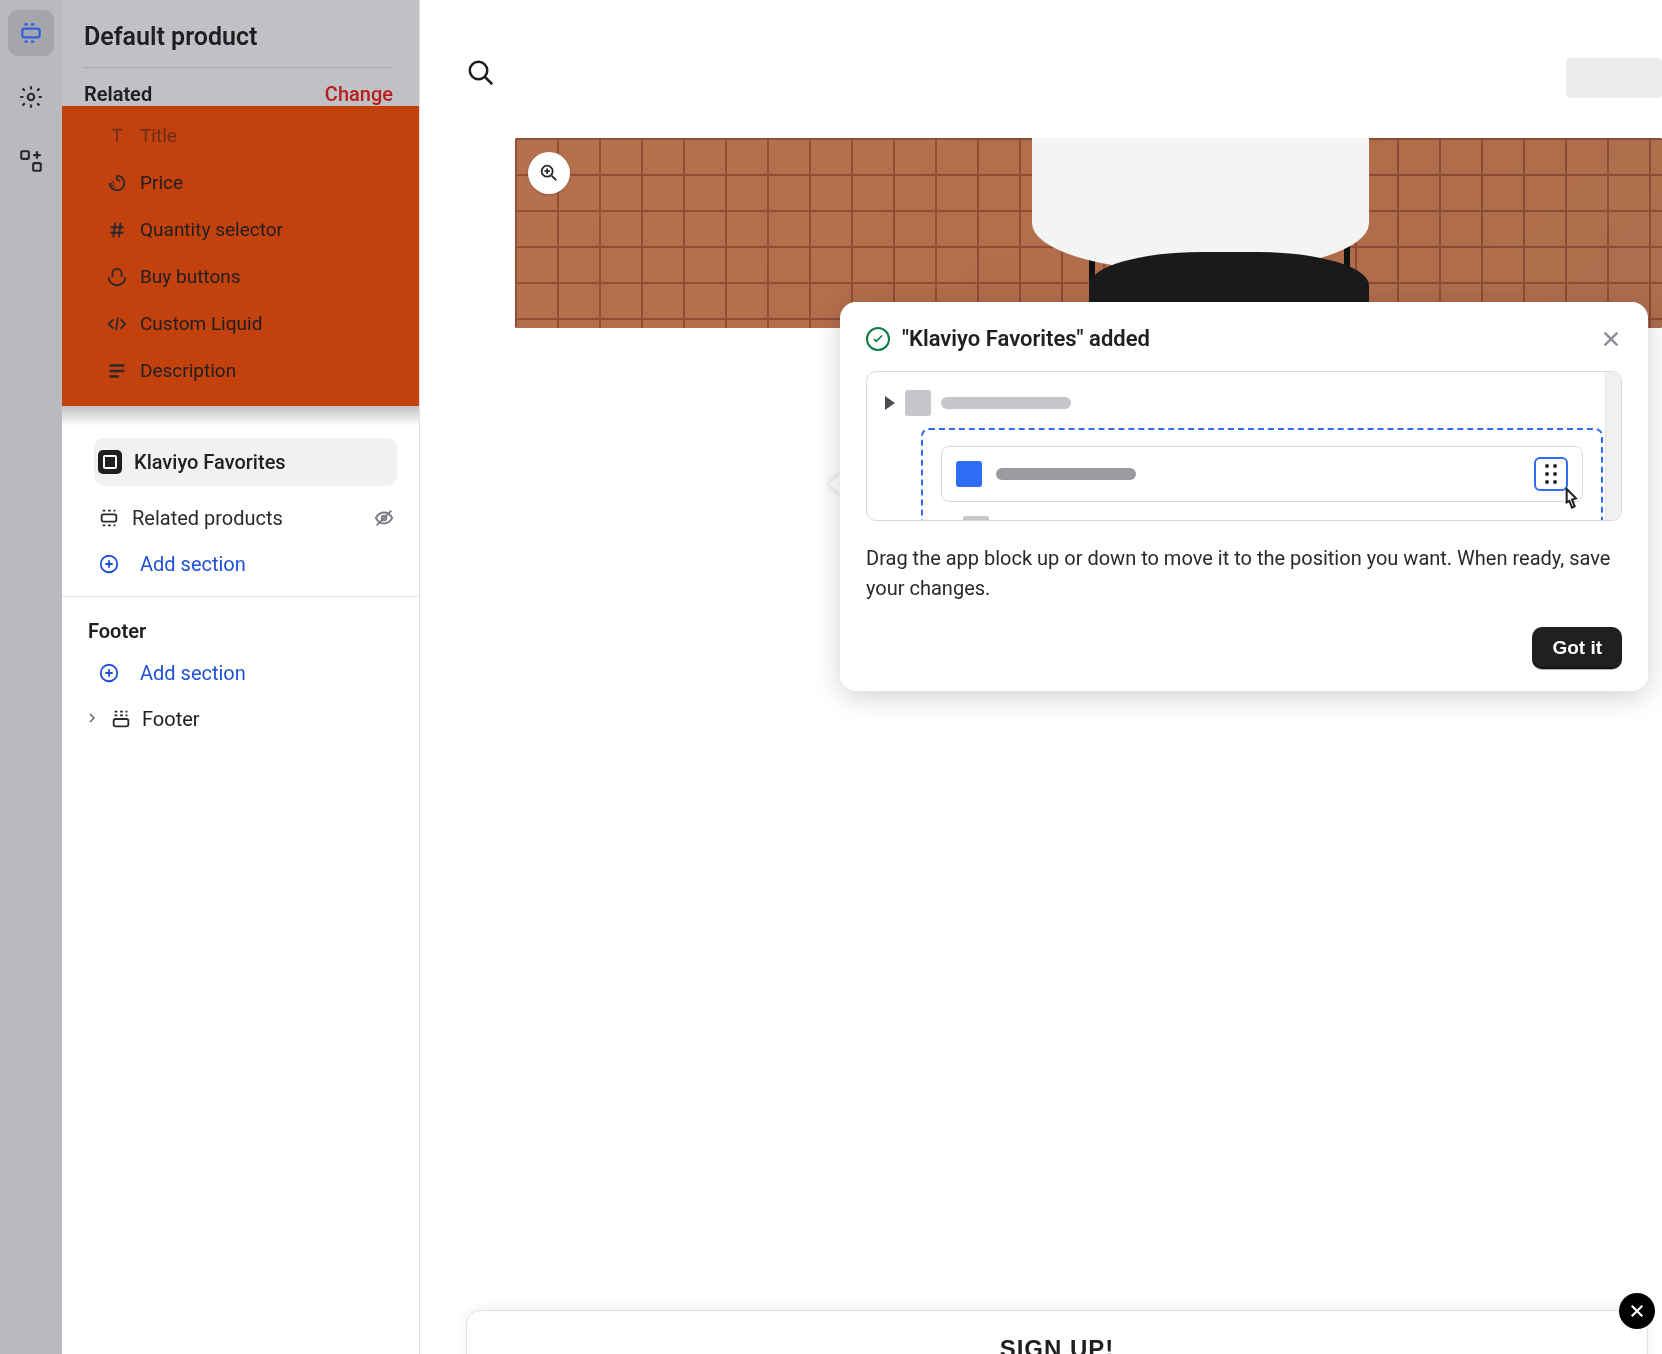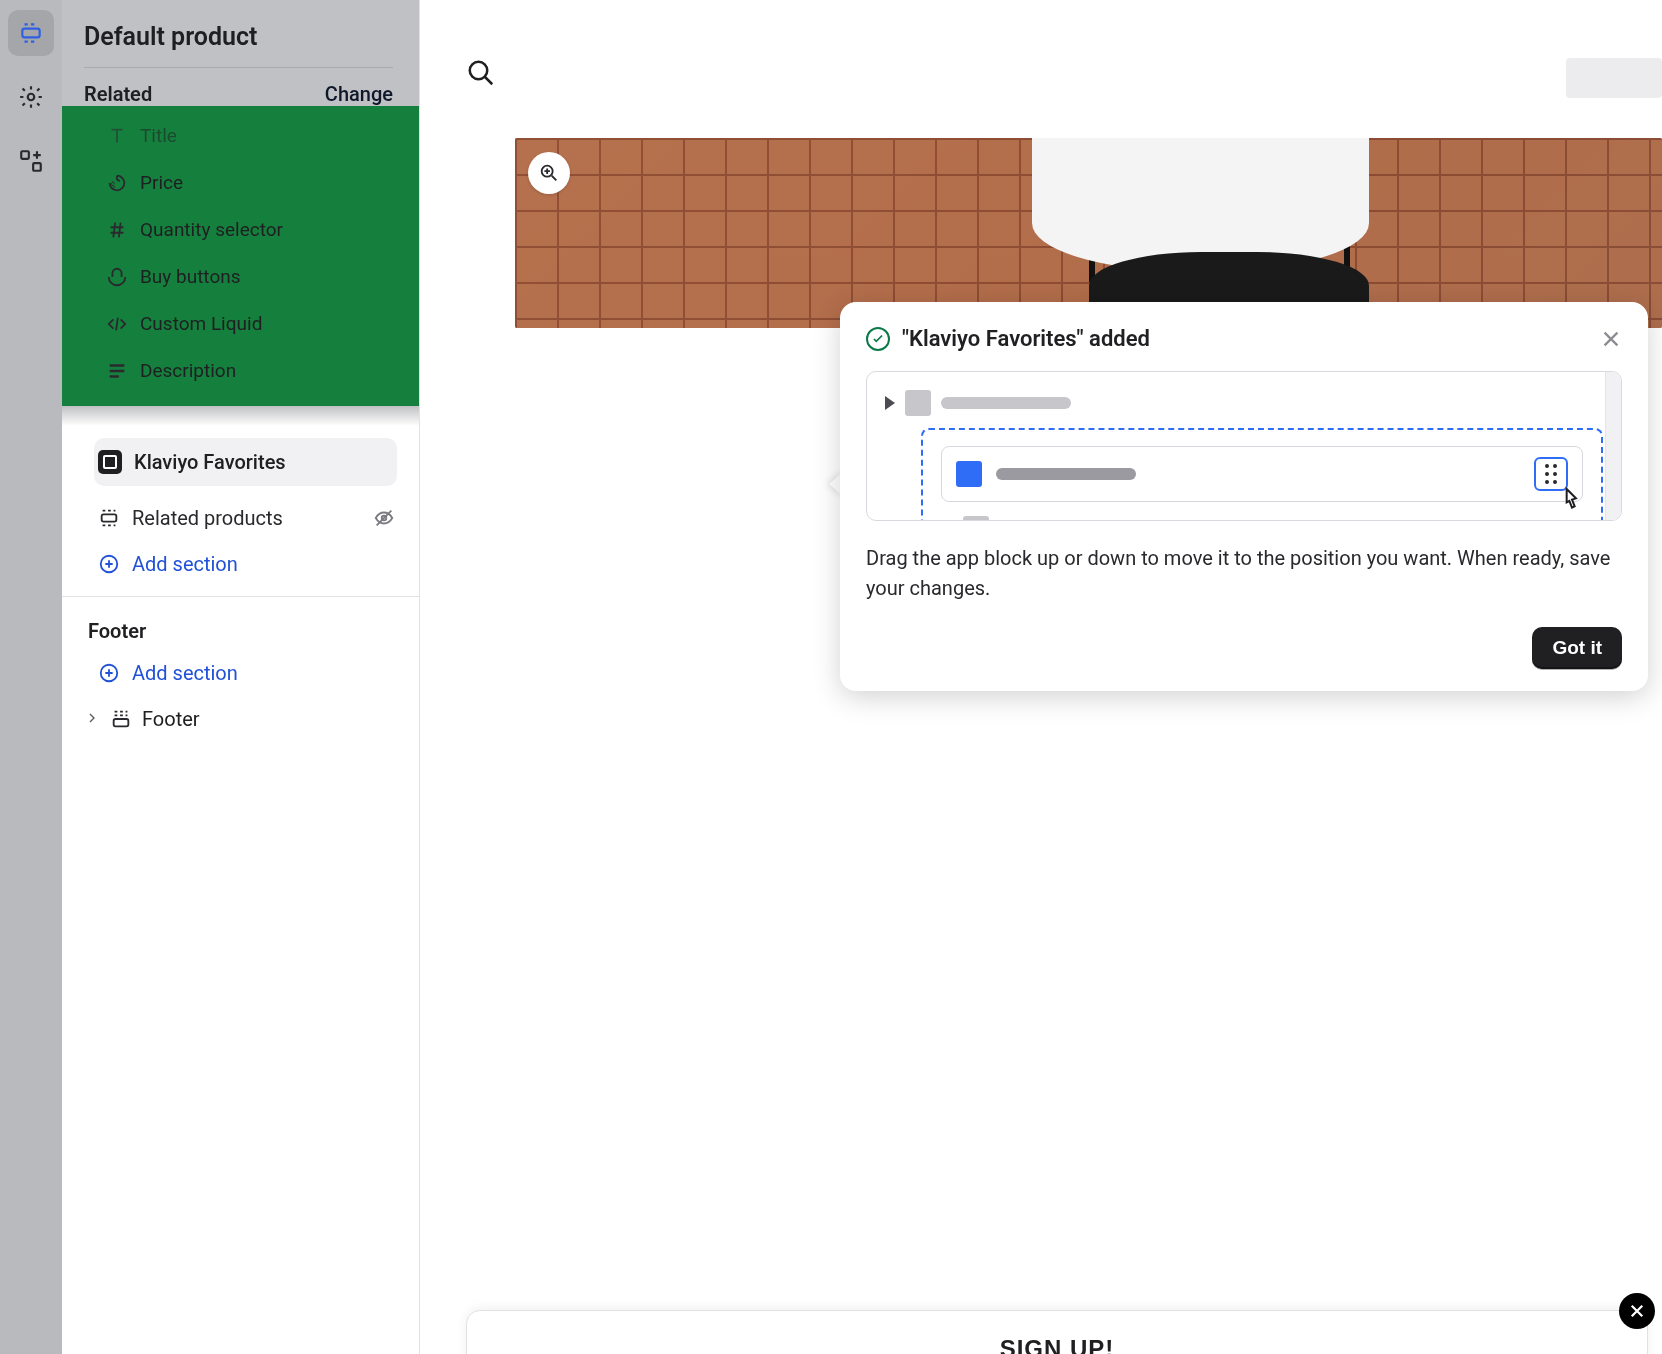--- a/index.html
+++ b/index.html
@@ -12,41 +12,41 @@
   .rail-btn.active { background: #a5a6aa; }
   .rail-btn svg { width: 26px; height: 26px; }
 
   
   .sidebar { width: 358px; display: flex; flex-direction: column; border-right: 1px solid #e2e2e4; }
   .sidebar-top { background: #c0c1c4; padding: 22px 26px 0 22px; }
   .title { font-size: 25px; font-weight: 600; color: #1f1f22; margin-bottom: 16px; }
   .divider { height: 1px; background: #a9aab0; margin-bottom: 14px; }
   .preview-row { display: flex; justify-content: space-between; align-items: center; font-size: 20px; }
   .preview-label { font-weight: 600; color: #1f1f22; }
-  .change-link { color: #0f172a; font-weight: 500; cursor: pointer; }
+  .change-link { color: #b91c1c; font-weight: 500; cursor: pointer; }
   .product-row { display: flex; align-items: center; gap: 10px; margin-top: 10px; font-size: 20px; padding-bottom: 18px; }
   .product-row svg { width: 18px; height: 18px; }
 
-  .blocks-list { padding: 6px 0 12px 0; background: #15803d; }
+  .blocks-list { padding: 6px 0 12px 0; background: #c2410c; }
   .block-item { display: flex; align-items: center; gap: 12px; padding: 12px 14px 12px 44px; font-size: 19px; color: #1f1f22; cursor: pointer; }
   .block-item.faded-title { opacity: 0.55; }
   .block-item svg { width: 22px; height: 22px; flex-shrink: 0; }
 
   .gradient-strip { height: 20px; background: linear-gradient(to bottom, #c0c1c4, #fff); }
 
   .sidebar-bottom { background: #fff; flex: 1; display: flex; flex-direction: column; }
   .pill-item { margin: 12px 22px 10px 32px; background: #f1f1f3; border-radius: 10px; padding: 12px 4px; display: flex; align-items: center; gap: 12px; font-size: 20px; font-weight: 500; cursor: grab; }
   .pill-item .app-icon { width: 24px; height: 24px; background: #1f1f22; border-radius: 5px; display:flex; align-items:center; justify-content:center; }
   .pill-item .app-icon::after { content:""; width:10px; height:10px; border:2px solid #fff; border-radius:2px; }
 
   .row-item { display: flex; align-items: center; gap: 12px; padding: 10px 24px 10px 36px; font-size: 20px; color: #2a2a2e; cursor: pointer; }
   .row-item svg { width: 22px; height: 22px; }
   .row-item .spacer { flex: 1; }
 
-  .add-section { display: flex; align-items: center; gap: 12px; padding: 12px 24px 12px 36px; color: #2051d8; font-size: 20px; cursor: pointer; }
+  .add-section { display: flex; align-items: center; gap: 20px; padding: 12px 24px 12px 36px; color: #2051d8; font-size: 20px; cursor: pointer; }
   .add-section svg { width: 22px; height: 22px; }
 
   .thin-divider { height: 1px; background: #e3e3e6; margin: 8px 0; }
 
   .footer-title { font-size: 20px; font-weight: 600; padding: 14px 26px 6px; }
   .footer-row { display: flex; align-items: center; gap: 10px; padding: 10px 24px 10px 22px; font-size: 20px; cursor: pointer; }
   .footer-row .chev svg { width: 16px; height: 16px; }
   .footer-row > svg.sec { width: 22px; height: 22px; }
 
   

